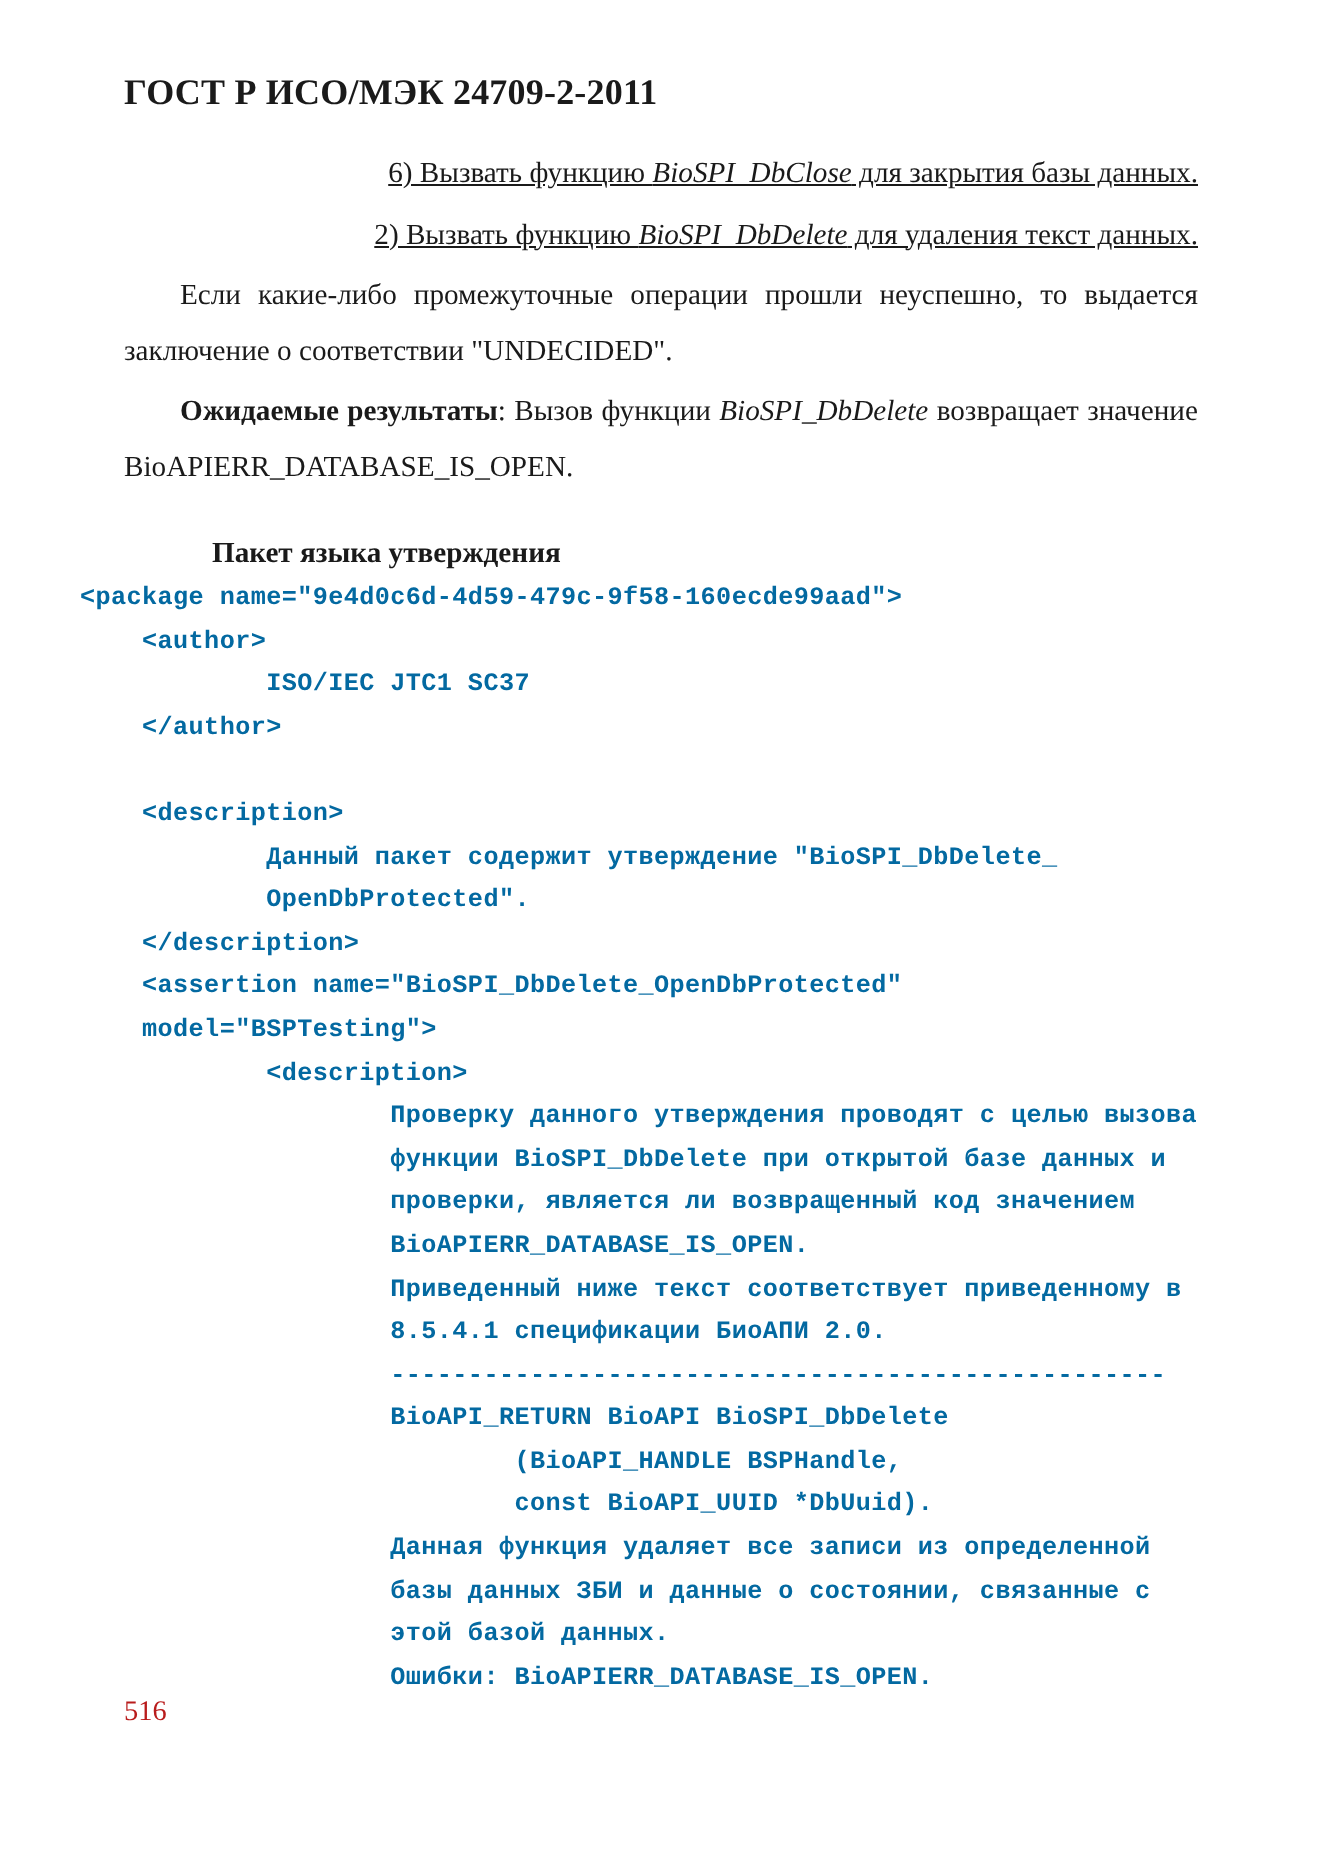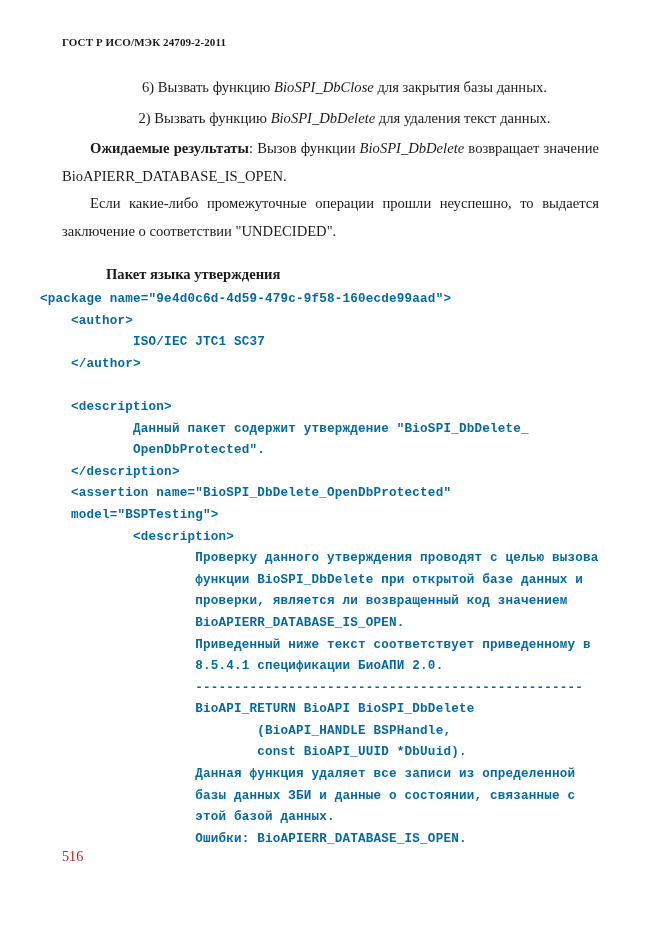--- a/index.html
+++ b/index.html
@@ -25,21 +25,21 @@
     height: 935px;
     background: #fff;
   }
 
   
   .page-header {
     position: absolute;
     left: 62px;
     top: 36px;
     font-family: "Liberation Serif", "DejaVu Serif", serif;
-    font-size: 11px;
+    font-size: 18px;
     font-weight: 700;
     letter-spacing: 0.1px;
     color: #1a1a1a;
     white-space: nowrap;
   }
 
   
   .body-block {
     position: absolute;
     left: 62px;
@@ -52,22 +52,23 @@
     font-size: 14.6px;
     line-height: 27.5px;
     text-align: justify;
     text-indent: 28px;
     color: #1a1a1a;
     font-family: "Liberation Serif", "DejaVu Serif", serif;
   }
   p.para.gap-after { margin-bottom: 3px; }
   p.list-item {
     text-indent: 28px;
-    text-align: center;
+    text-align: right;
     margin-bottom: 3px;
+    text-decoration: underline;
   }
 
   .ital {
     font-style: italic;
   }
   .bold {
     font-weight: 700;
   }
   .nowrap { white-space: nowrap; }
 
@@ -118,23 +119,23 @@
 
   <div class="page-header">ГОСТ Р ИСО/МЭК 24709-2‑2011</div>
 
   <div class="body-block">
 
     <p class="para list-item"><span>6) Вызвать функцию </span><span class="ital">BioSPI_DbClose</span><span> для закрытия базы данных.</span></p>
 
     <p class="para list-item"><span>2) Вызвать функцию </span><span class="ital">BioSPI_DbDelete</span><span> для удаления текст данных.</span></p>
 
 
+    <p class="para gap-after">Если какие-либо промежуточные операции прошли неуспешно, то выдается заключение о соответствии "UNDECIDED".</p>
+
     <p class="para"><span class="bold">Ожидаемые  результаты</span><span>: Вызов  функции  </span><span class="ital nowrap">BioSPI_DbDelete</span><span>  возвращает значение BioAPIERR_DATABASE_IS_OPEN.</span></p>
-
-    <p class="para gap-after">Если какие-либо промежуточные операции прошли неуспешно, то выдается заключение о соответствии "UNDECIDED".</p>
 
     <p class="subhead">Пакет языка утверждения</p>
 
   </div>
 
   <div class="code-block"><div class="code-line">&lt;package name="9e4d0c6d-4d59-479c-9f58-160ecde99aad"&gt;</div><div class="code-line">    &lt;author&gt;</div><div class="code-line">            ISO/IEC JTC1 SC37</div><div class="code-line">    &lt;/author&gt;</div><div class="code-line blank">&nbsp;</div><div class="code-line">    &lt;description&gt;</div><div class="code-line">            Данный пакет содержит утверждение "BioSPI_DbDelete_</div><div class="code-line">            OpenDbProtected".</div><div class="code-line">    &lt;/description&gt;</div><div class="code-line">    &lt;assertion name="BioSPI_DbDelete_OpenDbProtected"</div><div class="code-line">    model="BSPTesting"&gt;</div><div class="code-line">            &lt;description&gt;</div><div class="code-line">                    Проверку данного утверждения проводят с целью вызова</div><div class="code-line">                    функции BioSPI_DbDelete при открытой базе данных и</div><div class="code-line">                    проверки, является ли возвращенный код значением</div><div class="code-line">                    BioAPIERR_DATABASE_IS_OPEN.</div><div class="code-line">                    Приведенный ниже текст соответствует приведенному в</div><div class="code-line">                    8.5.4.1 спецификации БиоАПИ 2.0.</div><div class="code-line">                    --------------------------------------------------</div><div class="code-line">                    BioAPI_RETURN BioAPI BioSPI_DbDelete</div><div class="code-line">                            (BioAPI_HANDLE BSPHandle,</div><div class="code-line">                            const BioAPI_UUID *DbUuid).</div><div class="code-line">                    Данная функция удаляет все записи из определенной</div><div class="code-line">                    базы данных ЗБИ и данные о состоянии, связанные с</div><div class="code-line">                    этой базой данных.</div><div class="code-line">                    Ошибки: BioAPIERR_DATABASE_IS_OPEN.</div></div>
 
   <div class="folio">516</div>
 
 </div>

